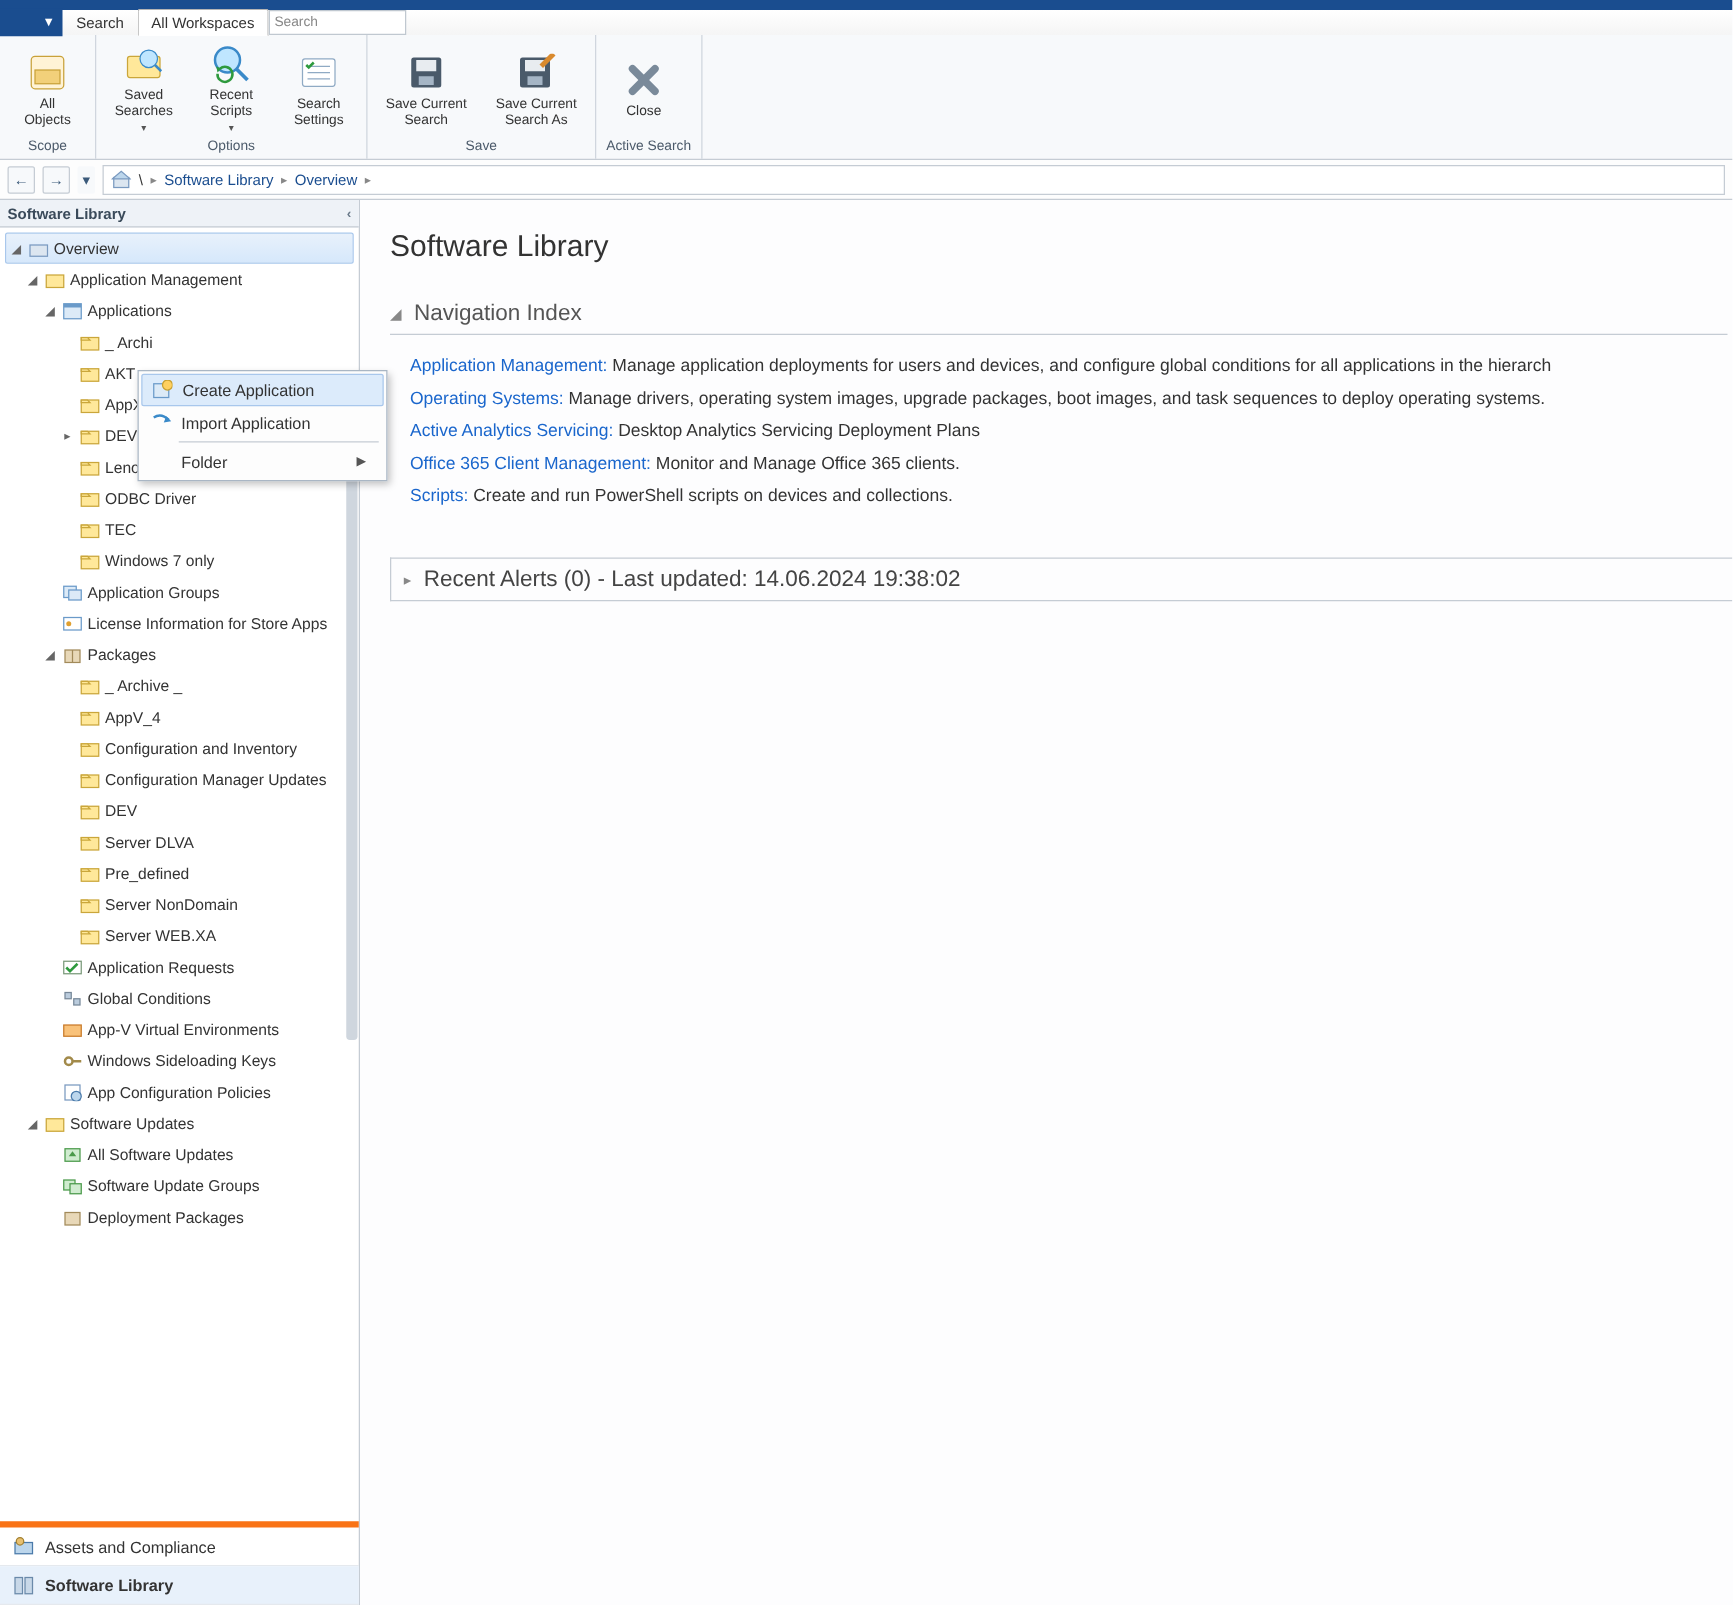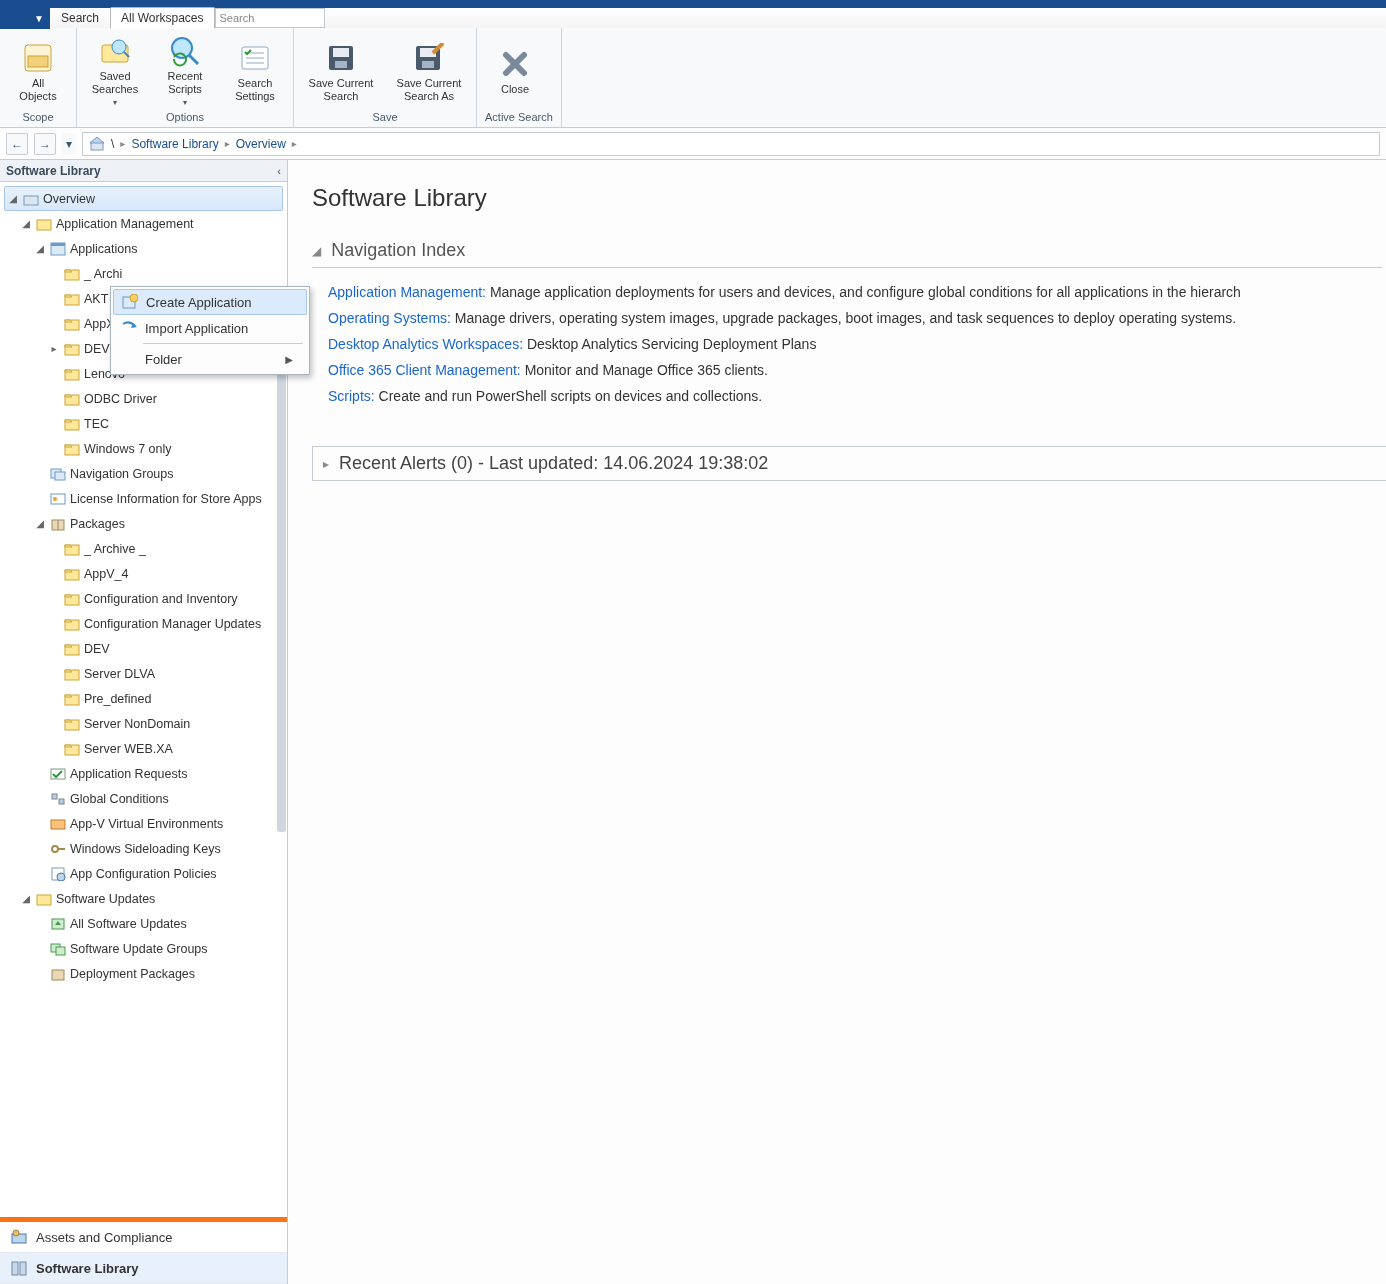--- a/index.html
+++ b/index.html
@@ -335,21 +335,21 @@
           </div>
 
         <div class="tree-row indent-2">
           <span class="tree-exp"></span>
           <span class="tree-icon">
               <svg width="16" height="14">
                 <rect x="1" y="2" width="10" height="9" fill="#dceaf7" stroke="#6a9ac9"></rect>
                 <rect x="5" y="5" width="10" height="8" fill="#dceaf7" stroke="#6a9ac9"></rect>
               </svg>
             </span>
-          <span>Navigation Groups</span>
+          <span>Application Groups</span>
         </div>
         <div class="tree-row indent-2">
           <span class="tree-exp"></span>
           <span class="tree-icon">
               <svg width="16" height="14">
                 <rect x="1" y="2" width="14" height="10" fill="#fff" stroke="#6a9ac9"></rect>
                 <circle cx="5" cy="7" r="2" fill="#e0a030"></circle>
               </svg>
             </span>
           <span>License Information for Store Apps</span>
@@ -582,38 +582,38 @@
     </div>
 
     <div id="index-lines">
         <div class="index-line">
        <span class="index-link">Application Management:</span><span> Manage application deployments for users and devices, and configure global conditions for all applications in the hierarch</span>
      </div>
         <div class="index-line">
        <span class="index-link">Operating Systems:</span><span> Manage drivers, operating system images, upgrade packages, boot images, and task sequences to deploy operating systems.</span>
      </div>
         <div class="index-line">
-       <span class="index-link">Desktop Analytics Workspaces:</span><span> Desktop Analytics Servicing Deployment Plans</span>
+       <span class="index-link">Active Analytics Servicing:</span><span> Desktop Analytics Servicing Deployment Plans</span>
      </div>
         <div class="index-line">
        <span class="index-link">Office 365 Client Management:</span><span> Monitor and Manage Office 365 clients.</span>
      </div>
         <div class="index-line">
        <span class="index-link">Scripts:</span><span> Create and run PowerShell scripts on devices and collections.</span>
      </div>
       </div>
 
     <div class="alerts-row">
       <span class="alerts-caret">▸</span>
       <span>Recent Alerts (0) - Last updated: 14.06.2024 19:38:02</span>
     </div>
   </div>
 </div>
 
-<div class="context-menu" style="left:110px; top:286px;">
+<div class="context-menu" style="left:110px; top:296px;">
   <div class="ctx-item hover">
     <span class="ctx-icon">
         <svg width="16" height="16">
           <rect x="1" y="3" width="12" height="11" fill="#dceaf7" stroke="#6a9ac9"></rect>
           <circle cx="12" cy="4" r="4" fill="#ffd060" stroke="#c9a030"></circle>
         </svg>
       </span>
     <span>Create Application</span>
   </div>
   <div class="ctx-item">

